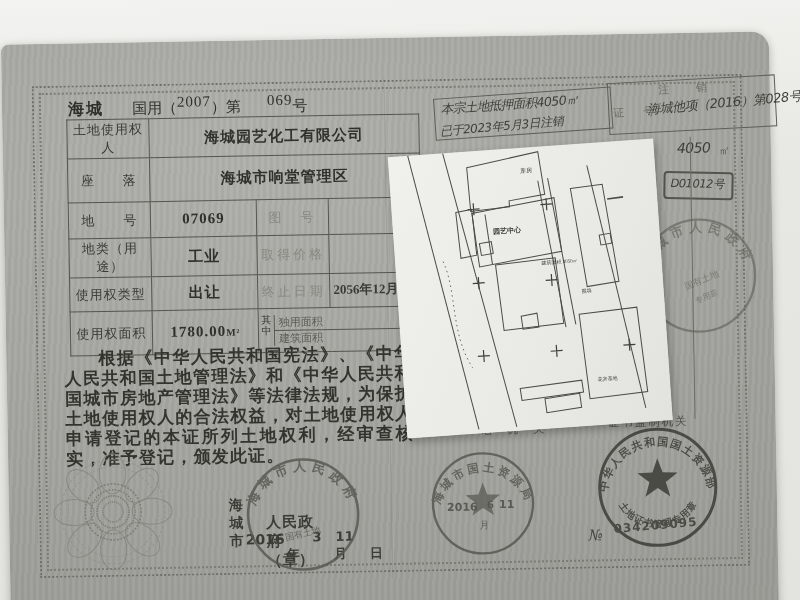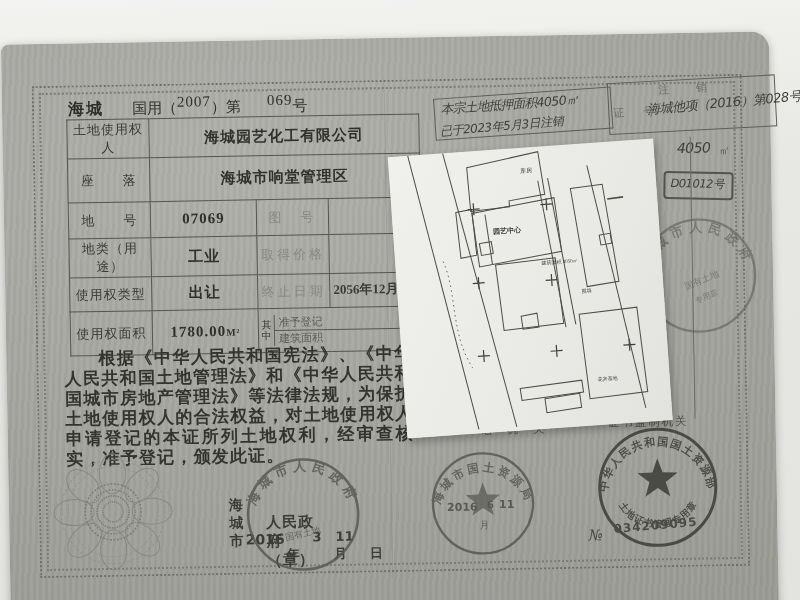--- a/index.html
+++ b/index.html
@@ -41,21 +41,21 @@
   table.cert{position:absolute;left:64px;top:76px;border-collapse:collapse;table-layout:fixed;width:352px;}
   table.cert td{border:1px solid #55564f;text-align:center;vertical-align:middle;
     font-size:13px;color:#3a3b35;padding:1px 2px;overflow:hidden;}
   table.cert td.val{font-weight:bold;font-size:15px;letter-spacing:1px;color:#30312c;}
   table.cert td.faint{color:#878881;letter-spacing:3px;}
   table.cert td.lbl{letter-spacing:1px;}
   tr.r1{height:38px;} tr.r2{height:44px;} tr.r3{height:36px;}
   tr.r4{height:30px;} tr.r5{height:34px;} tr.r6{height:44px;}
   .unit{font-size:10px;font-weight:bold;}
   .nest{display:flex;height:100%;align-items:stretch;}
-  .among{width:15px;display:flex;flex-direction:column;align-items:center;justify-content:center;
+  .among{width:15px;display:flex;flex-direction:column;align-items:center;
     font-size:10px;line-height:1.05;border-right:1px solid #55564f;color:#3a3b35;}
   .subrows{flex:1;display:flex;flex-direction:column;}
   .subrow{flex:1;display:flex;align-items:center;justify-content:space-between;
     padding:0 4px;font-size:11px;color:#5a5b53;}
   .subrow + .subrow{border-top:1px solid #55564f;}
   td.nowrap-end{font-size:12.5px;font-weight:bold;line-height:1.15;letter-spacing:0;}
 
   
   .law{position:absolute;left:58px;top:306px;width:348px;
     font-size:17px;line-height:20px;letter-spacing:1.2px;
@@ -167,21 +167,21 @@
       <tr class="r6">
         <td class="lbl">使用权面积</td>
         <td class="val"><span>1780.00</span><span class="unit">M²</span></td>
         <td colspan="2" style="padding:0;">
           <div class="nest">
             <div class="among">
               <span>其中</span>
             </div>
             <div class="subrows">
               <div class="subrow">
-                <span>准予登记</span>
+                <span>独用面积</span>
                 <span class="unit">M²</span>
               </div>
               <div class="subrow">
                 <span>建筑面积</span>
                 <span class="unit">M²</span>
               </div>
             </div>
           </div>
         </td>
       </tr>

